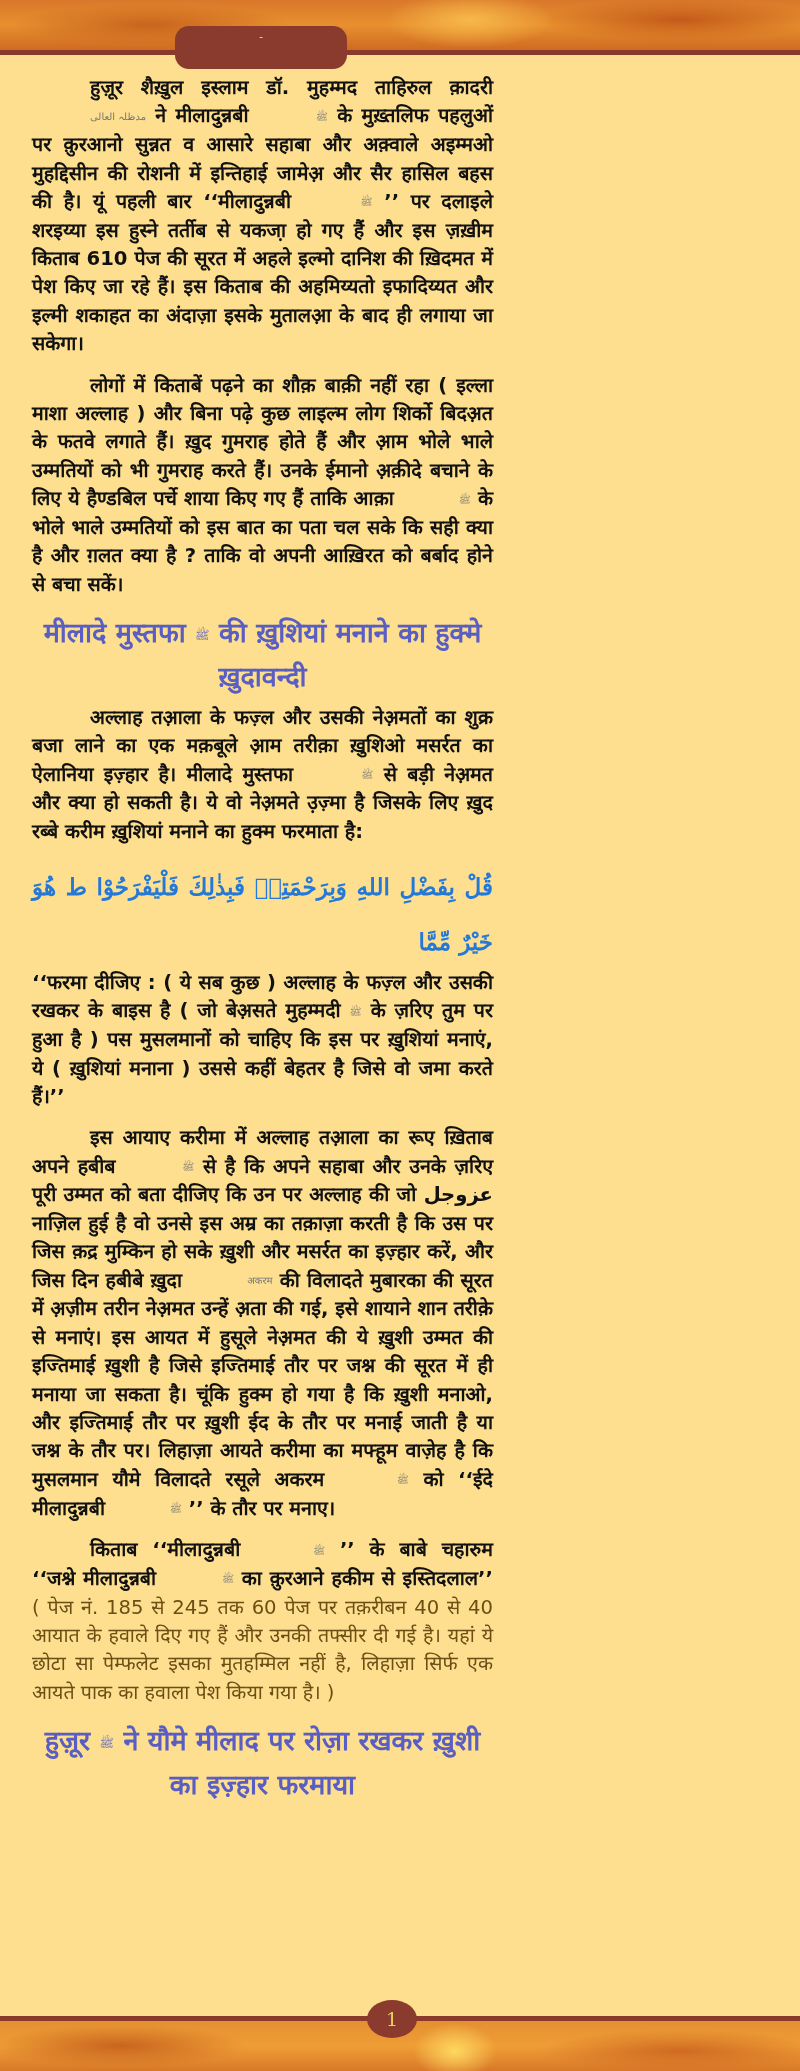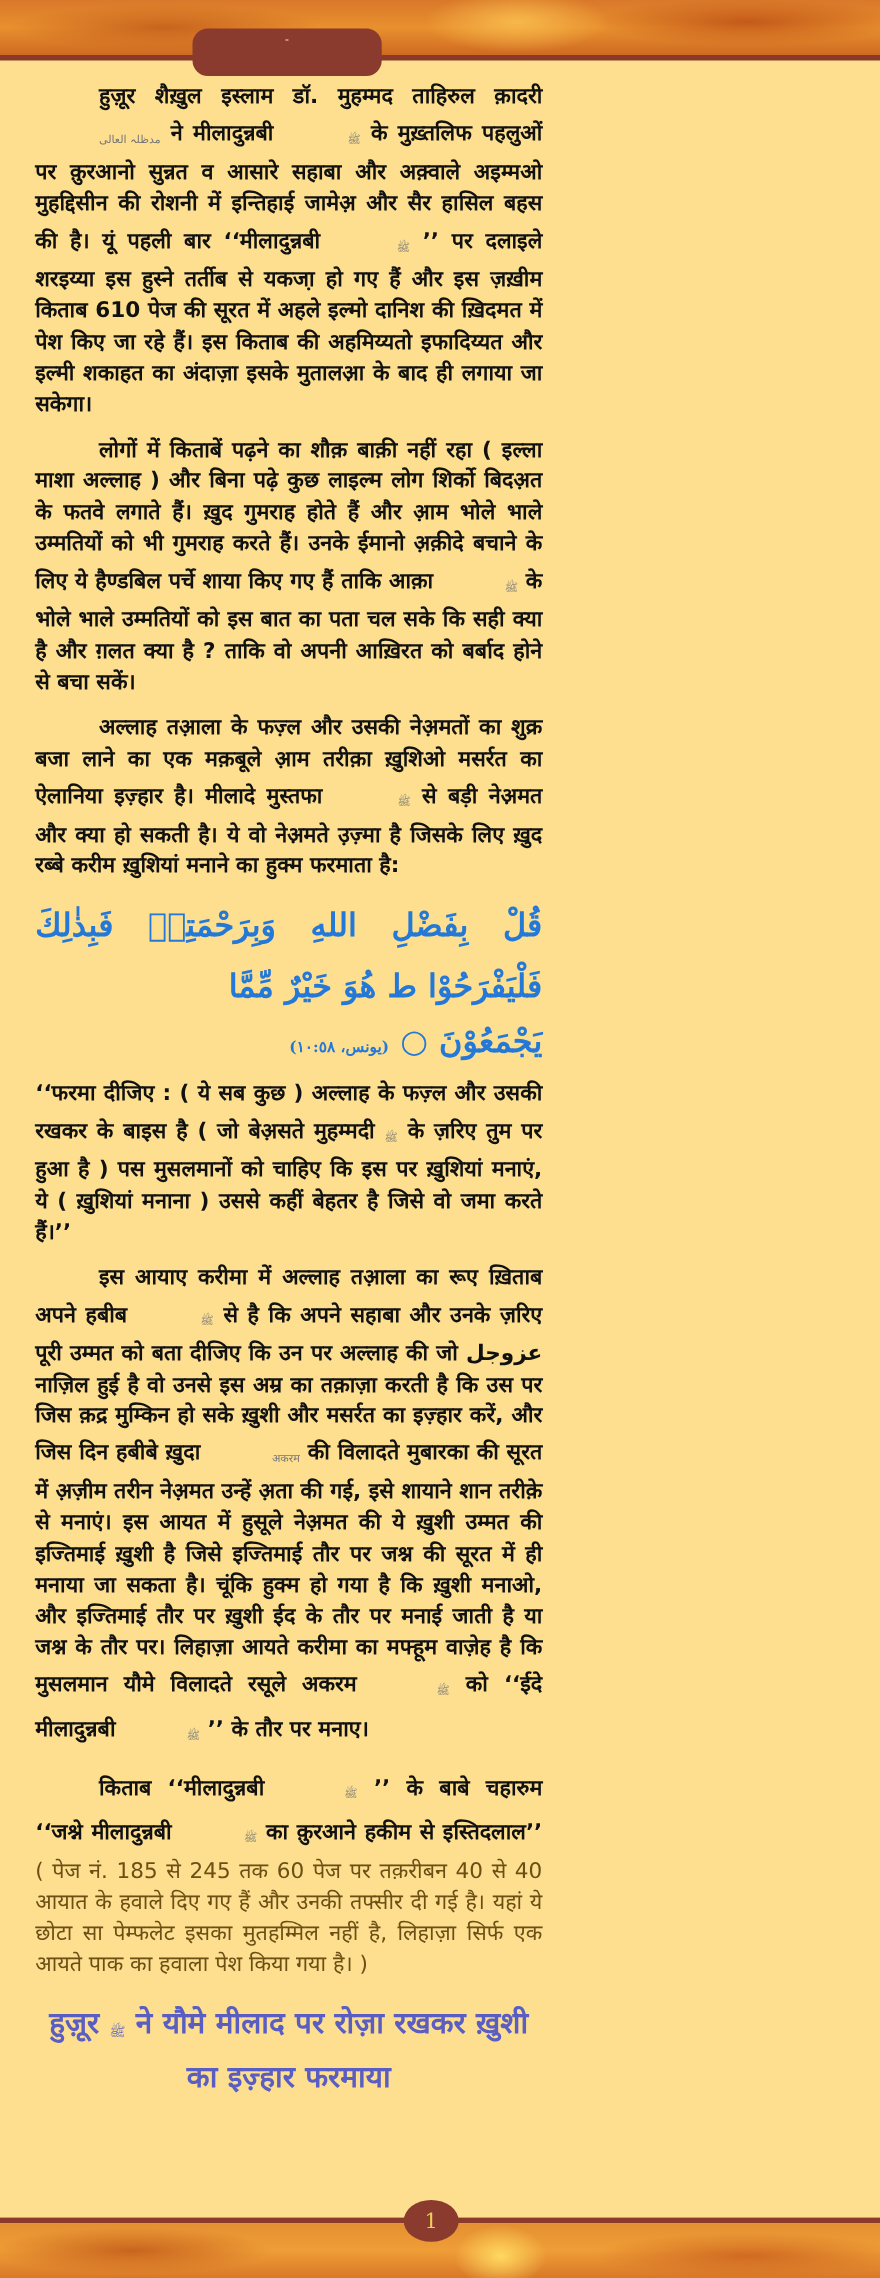--- a/index.html
+++ b/index.html
@@ -35,33 +35,33 @@
   p {
     margin: 0 0 13px 0;
     font-size: 19.6px; line-height: 28.4px;
     text-align: justify;
     font-weight: bold;
     font-family: "DejaVu Sans", sans-serif;
   }
   p.indent { text-indent: 58px; }
   .salutation {
     display: inline-block; font-size: 10px; color: #777; font-weight: normal;
-    font-family: "DejaVu Serif", serif; vertical-align: middle; margin-top: 12px;
+    font-family: "DejaVu Serif", serif; vertical-align: middle;
   }
   h2 {
     margin: 12px 0 6px 0;
     text-align: center;
     color: #5a5ec2;
     font-size: 27px; line-height: 42px; font-weight: bold;
     font-family: "DejaVu Sans", sans-serif;
   }
   .ayah {
     color: #2479d8;
     font-family: "DejaVu Serif", serif;
-    font-size: 29px; line-height: 55px;
+    font-size: 23px; line-height: 55px;
     direction: rtl; text-align: justify; font-weight: bold;
     margin: 0 0 0 0;
   }
   .ayah-line2 {
     direction: rtl; text-align: right; color: #2479d8;
     font-family: "DejaVu Serif", serif; font-size: 29px; line-height: 44px; font-weight: bold;
     margin-bottom: 6px;
   }
   .ayah-ref { font-size: 14px; font-weight: bold; }
   .olive { color: #6b4f15; font-weight: normal; }
@@ -103,32 +103,33 @@
     <span class="salutation">ﷺ</span>
     <span>’’ पर दलाइले शरइय्या इस हुस्ने तर्तीब से यकजा़ हो गए हैं और इस ज़ख़ीम किताब 610 पेज की सूरत में अहले इल्मो दानिश की ख़िदमत में पेश किए जा रहे हैं। इस किताब की अहमिय्यतो इफादिय्यत और इल्मी शकाहत का अंदाज़ा इसके मुतालआ़ के बाद ही लगाया जा सकेगा।</span>
   </p>
 
   <p class="indent">
     <span>लोगों में किताबें पढ़ने का शौक़ बाक़ी नहीं रहा ( इल्ला माशा अल्लाह ) और बिना पढ़े कुछ लाइल्म लोग शिर्को बिदअ़त के फतवे लगाते हैं। ख़ुद गुमराह होते हैं और आ़म भोले भाले उम्मतियों को भी गुमराह करते हैं। उनके ईमानो अ़क़ीदे बचाने के लिए ये हैण्डबिल पर्चे शाया किए गए हैं ताकि आक़ा</span>
     <span class="salutation">ﷺ</span>
     <span>के भोले भाले उम्मतियों को इस बात का पता चल सके कि सही क्या है और ग़लत क्या है ? ताकि वो अपनी आख़िरत को बर्बाद होने से बचा सकें।</span>
   </p>
 
+  <h2>
+    <span>मीलादे मुस्तफा</span>
+    <span class="salutation" style="color:#5a5ec2;font-size:12px">ﷺ</span>
+    <span>की ख़ुशियां मनाने का हुक्मे ख़ुदावन्दी</span>
+  </h2>
 
   <p class="indent">
     <span>अल्लाह तआ़ला के फज़्ल और उसकी नेअ़मतों का शुक्र बजा लाने का एक मक़बूले आ़म तरीक़ा ख़ुशिओ मसर्रत का ऐलानिया इज़्हार है। मीलादे मुस्तफा</span>
     <span class="salutation">ﷺ</span>
     <span>से बड़ी नेअ़मत और क्या हो सकती है। ये वो नेअ़मते उ़ज़्मा है जिसके लिए ख़ुद रब्बे करीम ख़ुशियां मनाने का हुक्म फरमाता है:</span>
   </p>
 
   <div class="ayah">قُلْ بِفَضْلِ اللهِ وَبِرَحْمَتِهٖ فَبِذٰلِكَ فَلْيَفْرَحُوْا ط هُوَ خَيْرٌ مِّمَّا</div>
-  <div class="ayah-line2">
-    <span>يَجْمَعُوْنَ ○</span>
-    <span class="ayah-ref">(يونس، ١٠:٥٨)</span>
-  </div>
 
   <p>
     <span>‘‘फरमा दीजिए : ( ये सब कुछ ) अल्लाह के फज़्ल और उसकी रखकर के बाइस है ( जो बेअ़सते मुहम्मदी</span>
     <span class="salutation">ﷺ</span>
     <span>के ज़रिए तुम पर हुआ है ) पस मुसलमानों को चाहिए कि इस पर ख़ुशियां मनाएं, ये ( ख़ुशियां मनाना ) उससे कहीं बेहतर है जिसे वो जमा करते हैं।’’</span>
   </p>
 
   <p class="indent">
     <span>इस आयाए करीमा में अल्लाह तआ़ला का रूए ख़िताब अपने हबीब</span>
     <span class="salutation">ﷺ</span>

